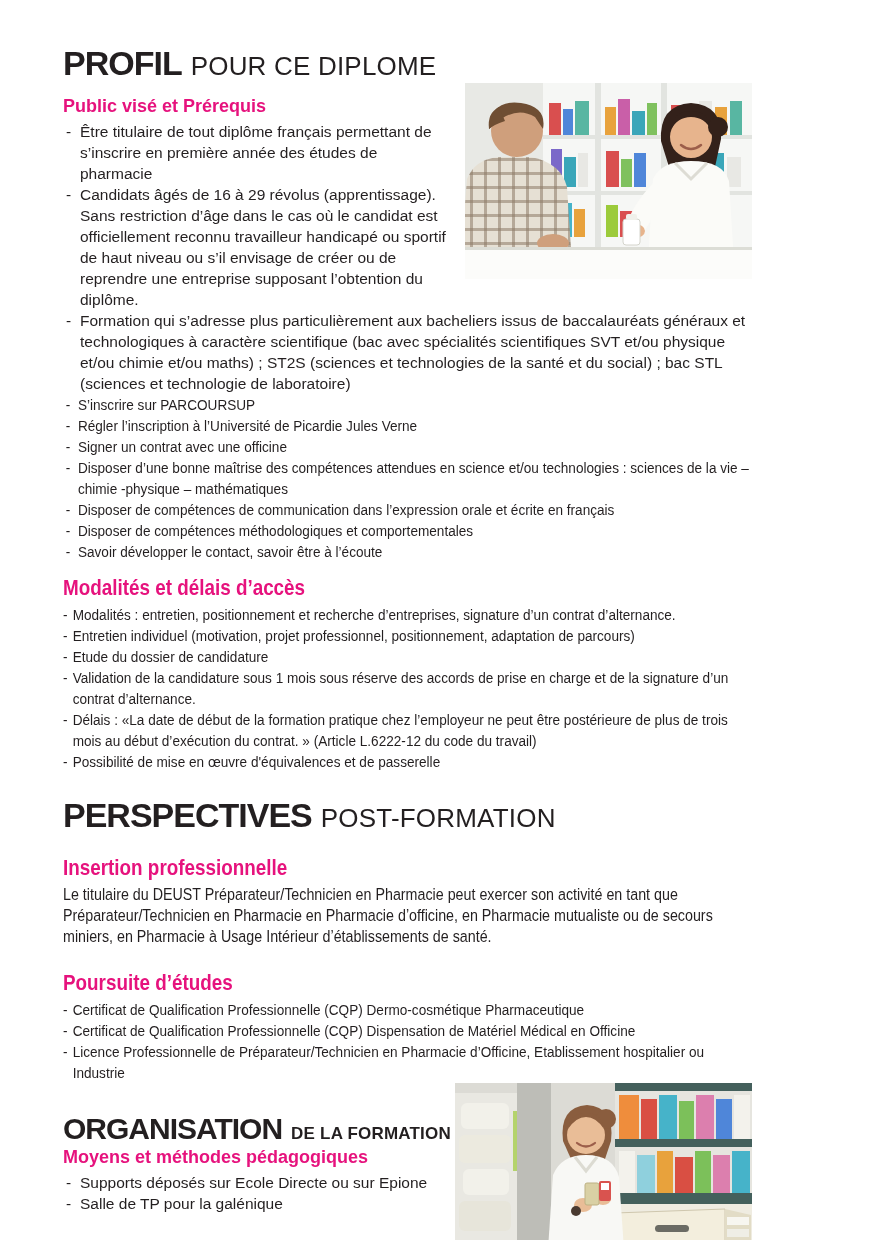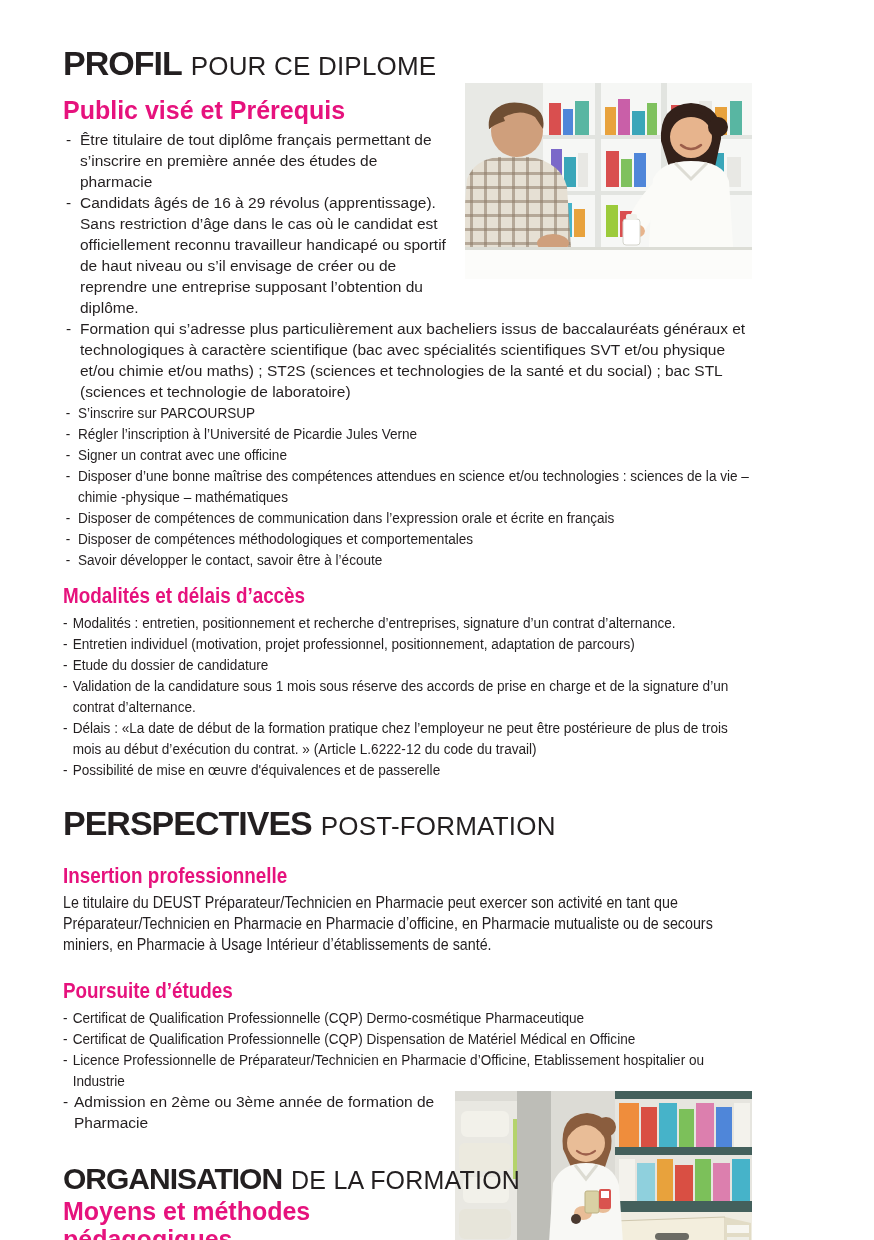--- a/index.html
+++ b/index.html
@@ -9,23 +9,23 @@
     font-family:"Liberation Sans", sans-serif;
     color:#231f20;
   }
   .page { width:796px; height:1240px; padding:46px 44px 0 63px; position:relative; }
 
   
   .big-title { line-height:1.05; margin-bottom:14px; white-space:nowrap; }
   .t-main { font-size:34px; font-weight:800; letter-spacing:-1px; }
   .t-sub  { font-size:26px; font-weight:400; margin-left:9px; letter-spacing:0.2px; }
   .t3 .t-main { font-size:30px;margin-top:28px; }
-  .t3 .t-sub  { font-size:25px; }
-
-  .h-pink { color:#e6127d; font-size:25px; font-weight:700; line-height:1.15; margin-bottom:5px; }
+  .t3 .t-sub  { font-size:17px;font-weight:bold; }
+
+  .h-pink { color:#e6127d; font-size:18px; font-weight:700; line-height:1.15; margin-bottom:5px; }
 
   .body-text, .li { font-size:15.5px; line-height:21px; }
   .list { }
   .li { position:relative; padding-left:17px; }
   .li::before { content:"-"; position:absolute; left:3px; top:0; }
   .list-tight .li { padding-left:11px; }
   .list-tight .li::before { left:0; }
 
   
   .cond { width:114%; transform:scaleX(0.877); transform-origin:0 0; font-size:16.3px; line-height:21px; }
@@ -231,21 +231,20 @@
 
         <ellipse cx="128" cy="122" rx="9" ry="7" fill="#e9bd97"></ellipse>
         <ellipse cx="148" cy="116" rx="8" ry="6" fill="#e9bd97"></ellipse>
         <rect x="130" y="100" width="14" height="22" rx="2" fill="#d9d0a4" stroke="#bdb183"></rect>
         <rect x="144" y="98" width="12" height="20" rx="2" fill="#d9534f"></rect>
         <rect x="146" y="100" width="8" height="7" fill="#ffffff"></rect>
         <circle cx="121" cy="128" r="5" fill="#4a3a30"></circle>
       </svg>
     </div>
 
-    <div class="li cap400">Admission en 2ème ou 3ème année de formation de Pharma­cie</div>
   </div>
 
   <div class="sp-xl"></div>
 
   <div class="big-title t3" style="margin-bottom:2px;">
     <span class="t-main">ORGANISATION</span><span class="t-sub">DE LA FORMATION</span>
   </div>
 
   <div class="h-pink">Moyens et méthodes pédagogiques</div>
   <div class="list">

